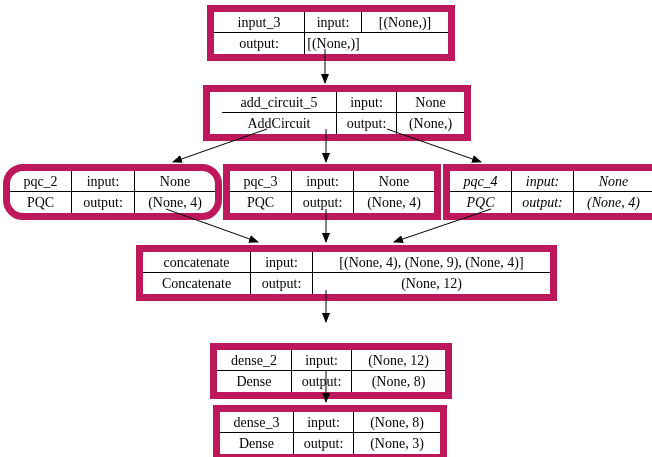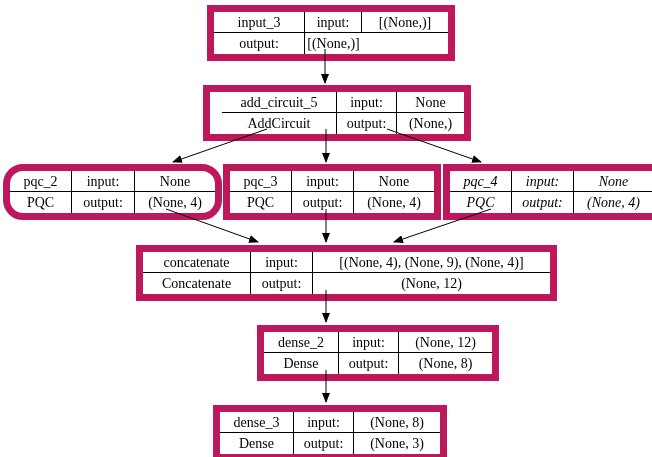--- a/index.html
+++ b/index.html
@@ -30,21 +30,21 @@
   }
   .br { border-right: 1px solid #000; }
   .bb { border-bottom: 1px solid #000; }
 
   .n1 { left: 207px; top: 5px;   grid-template-columns: 91px 57px 86px; }
   .n2 { left: 203px; top: 85px;  grid-template-columns: 115px 60px 67px; padding-left: 12px; }
   .n3 { left: 3px;   top: 164px; grid-template-columns: 62px 63px 80px; border-radius: 20px; }
   .n4 { left: 223px; top: 164px; grid-template-columns: 62px 62px 80px; }
   .n5 { left: 443px; top: 164px; grid-template-columns: 62px 62px 79px; font-style: italic; }
   .n6 { left: 136px; top: 245px; grid-template-columns: 108px 62px 237px; }
-  .n7 { left: 210px; top: 325px; grid-template-columns: 75px 60px 93px; margin-left: 47px; }
+  .n7 { left: 210px; top: 343px; grid-template-columns: 75px 60px 93px; }
   .n8 { left: 213px; top: 405px; grid-template-columns: 74px 60px 86px; font-family: Liberation Serif, serif; }
 
   #edges {
     position: absolute;
     left: 0; top: 0;
     pointer-events: none;
   }
   #edges line { stroke: #000; stroke-width: 1; }
 </style>
 </head>

